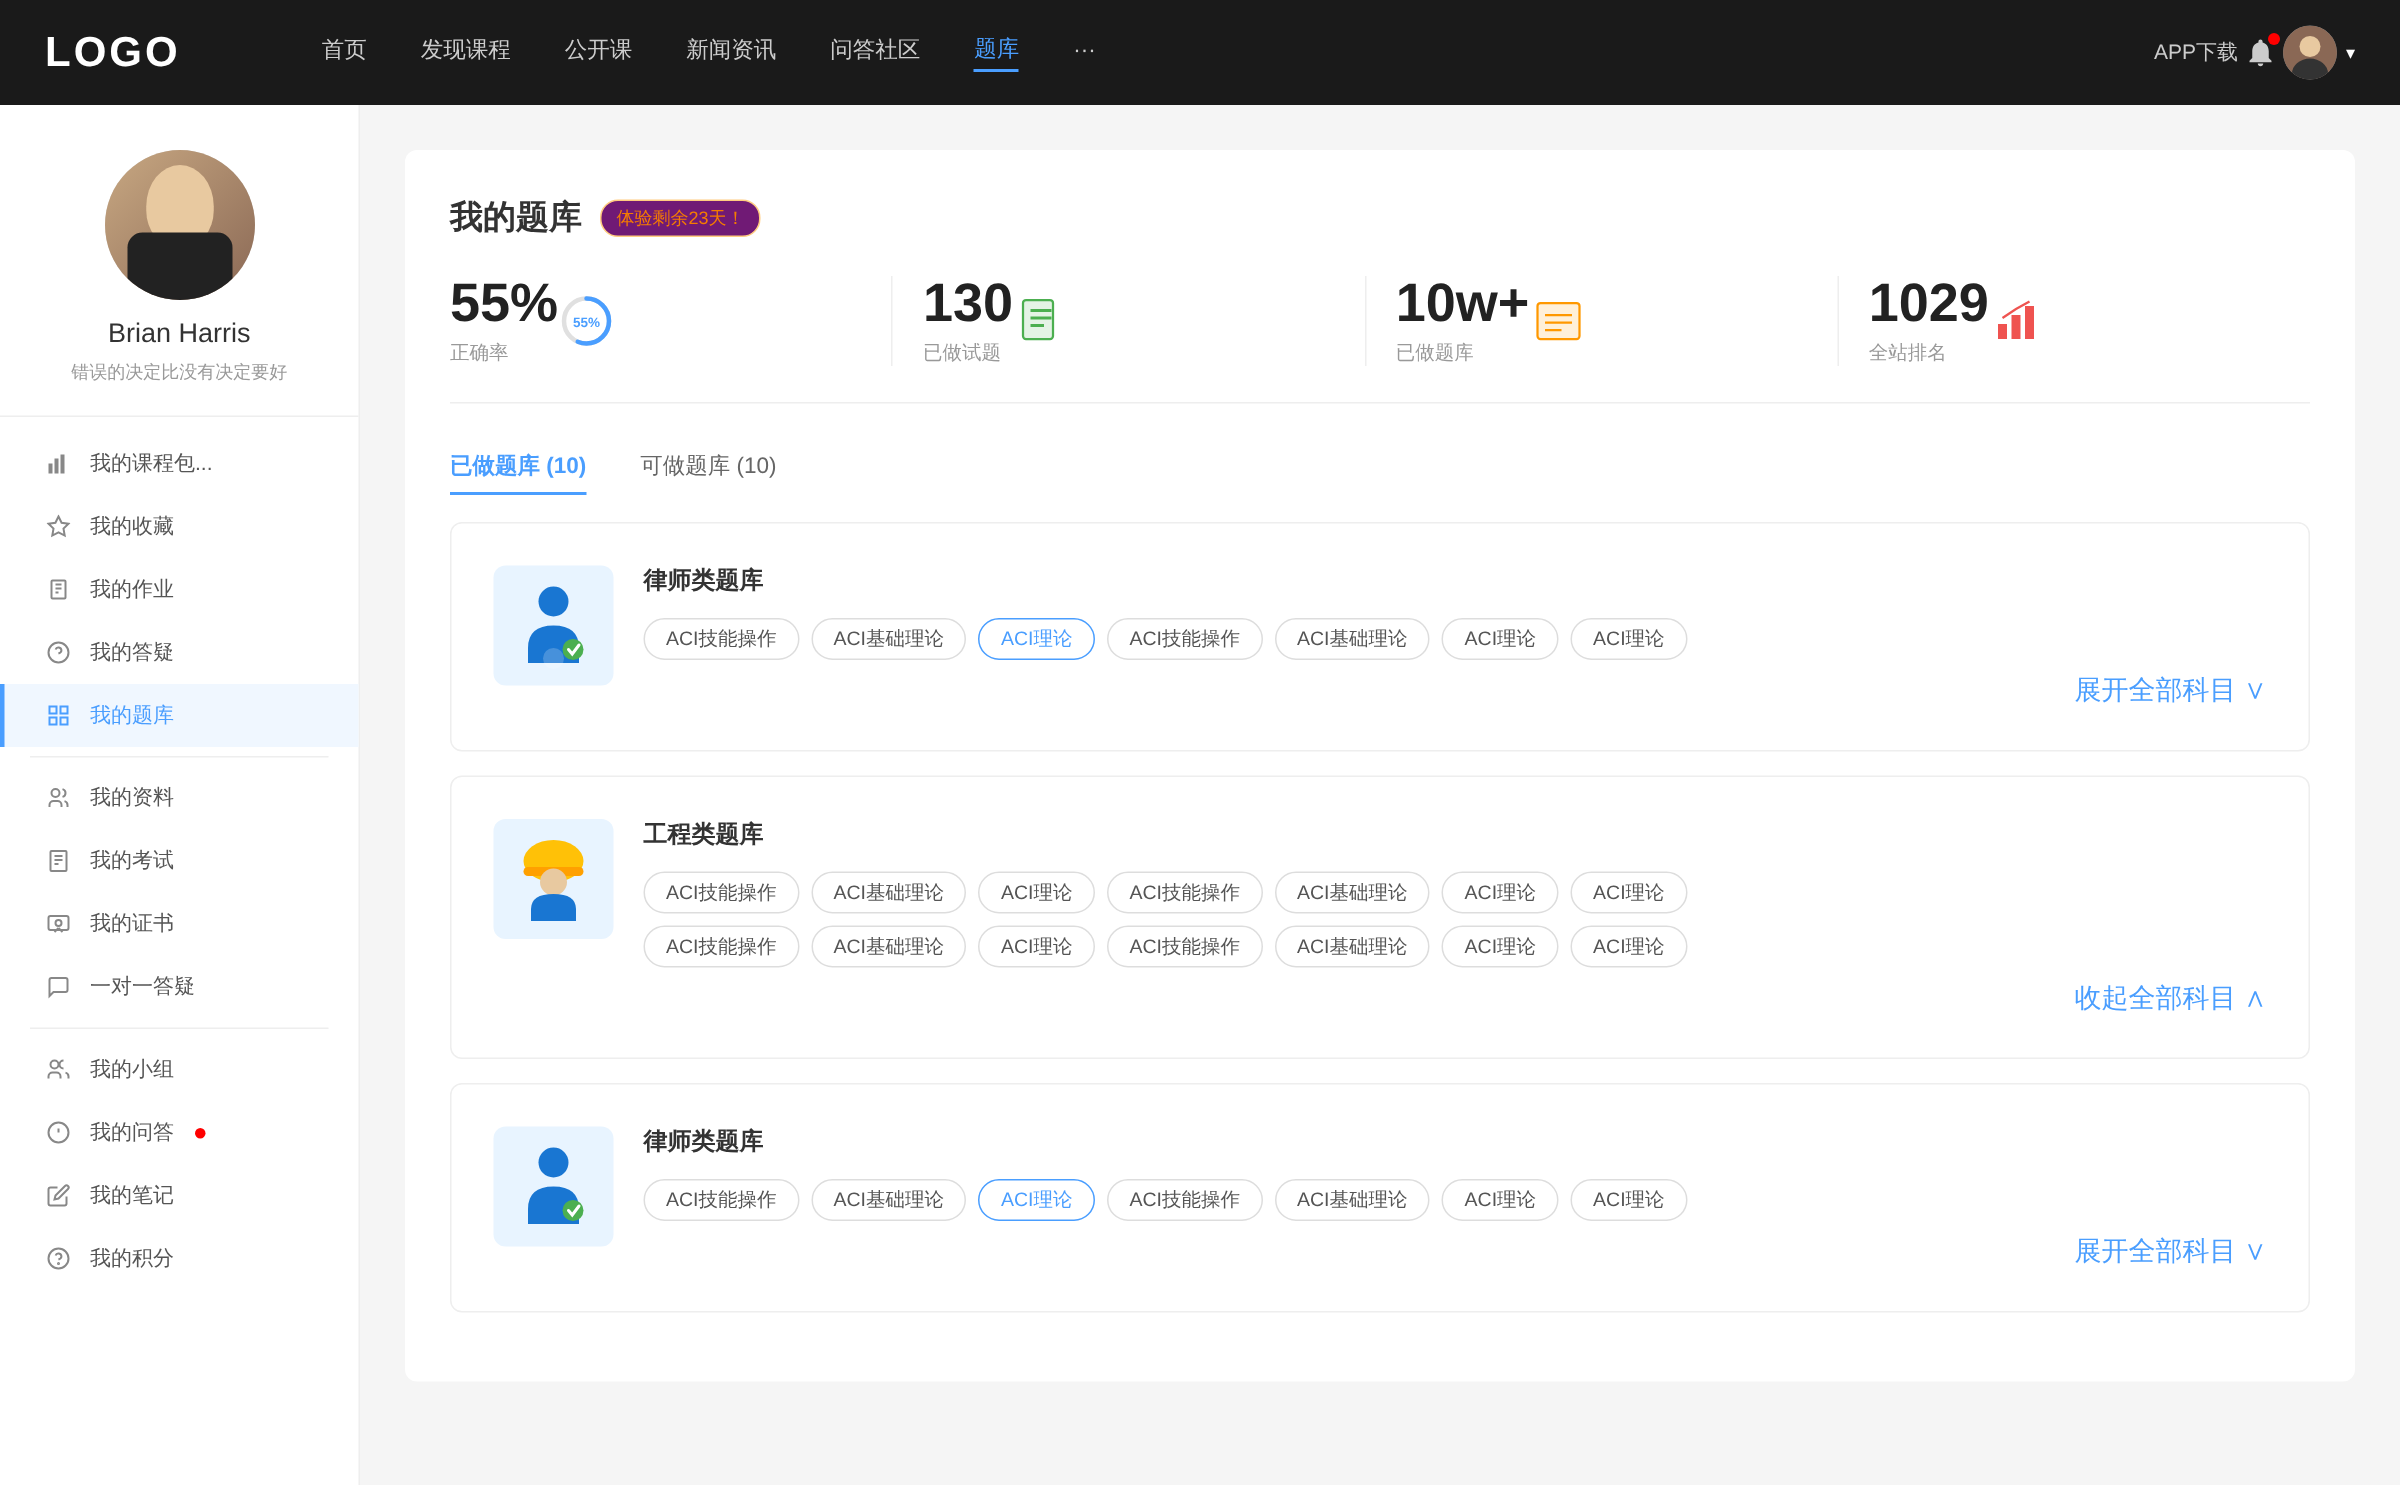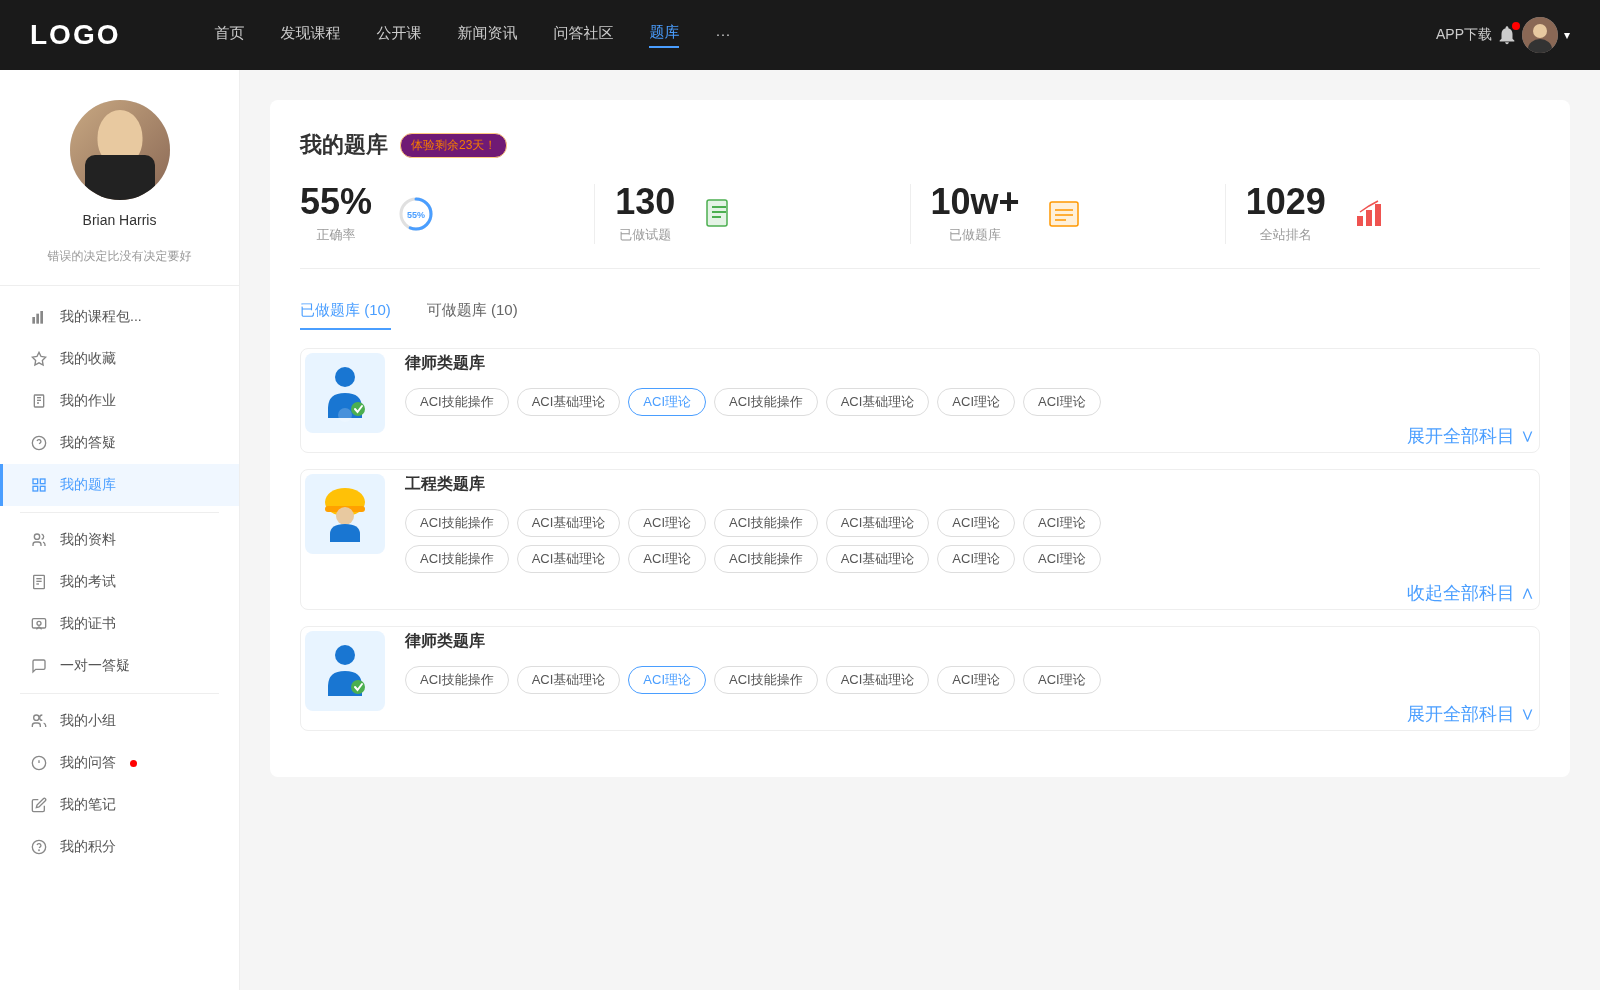--- a/index.html
+++ b/index.html
@@ -131,23 +131,23 @@
       content: '';
       position: absolute;
       top: 55px;
       left: 50%;
       transform: translateX(-50%);
       width: 70px; height: 60px;
       background: #222;
       border-radius: 10px 10px 0 0;
     }
     .profile-name {
-      font-size: 14px;
+      font-size: 18px;
       color: #333;
-      margin-bottom: 20px;
+      margin-bottom: 7px;
       font-weight: 500;
     }
     .profile-motto {
       font-size: 12px;
       color: #999;
       text-align: center;
     }
 
     .sidebar-menu {
       padding-top: 10px;
@@ -230,24 +230,23 @@
       display: flex;
       border-bottom: 1px solid #eee;
       padding-bottom: 24px;
       margin-bottom: 24px;
       gap: 0;
     }
     .stat-item {
       flex: 1;
       display: flex;
       align-items: center;
-      gap: 26px;
+      gap: 1px;
       padding: 0 20px;
       border-right: 1px solid #eee;
-      text-align: center;
     }
     .stat-item:first-child { padding-left: 0; }
     .stat-item:last-child { border-right: none; }
     .stat-text { }
     .stat-value {
       font-size: 36px;
       font-weight: 700;
       color: #222;
       line-height: 1;
       margin-bottom: 6px;
@@ -271,35 +270,35 @@
     .tab {
       font-size: 15px;
       padding: 8px 0;
       margin-right: 36px;
       cursor: pointer;
       color: #666;
       position: relative;
     }
     .tab.active {
       color: #4a9eff;
-      font-weight: 400;
+      font-weight: 700;
     }
     .tab.active::after {
       content: '';
       position: absolute;
       bottom: -2px; left: 0; right: 0;
       height: 2px;
       background: #4a9eff;
     }
 
     
     .topic-section {
       border: 1px solid #eee;
       border-radius: 8px;
-      padding: 4px;
+      padding: 28px;
       margin-bottom: 16px;
       display: flex;
       gap: 20px;
     }
     .topic-icon-wrapper {
       width: 80px; height: 80px;
       background: #e8f4ff;
       border-radius: 8px;
       display: flex;
       align-items: center;

